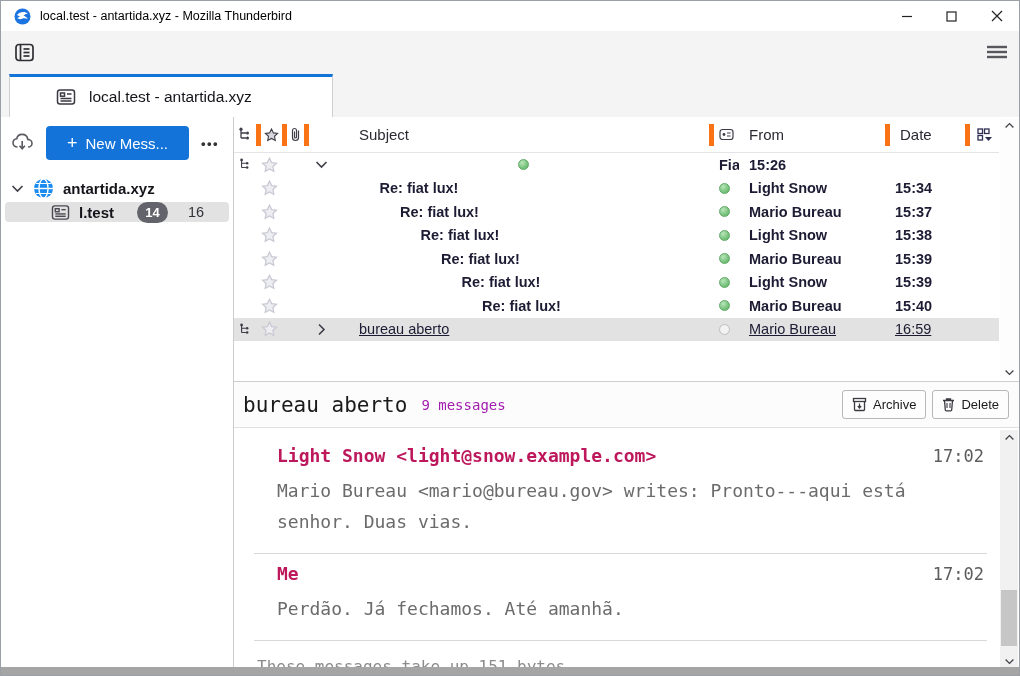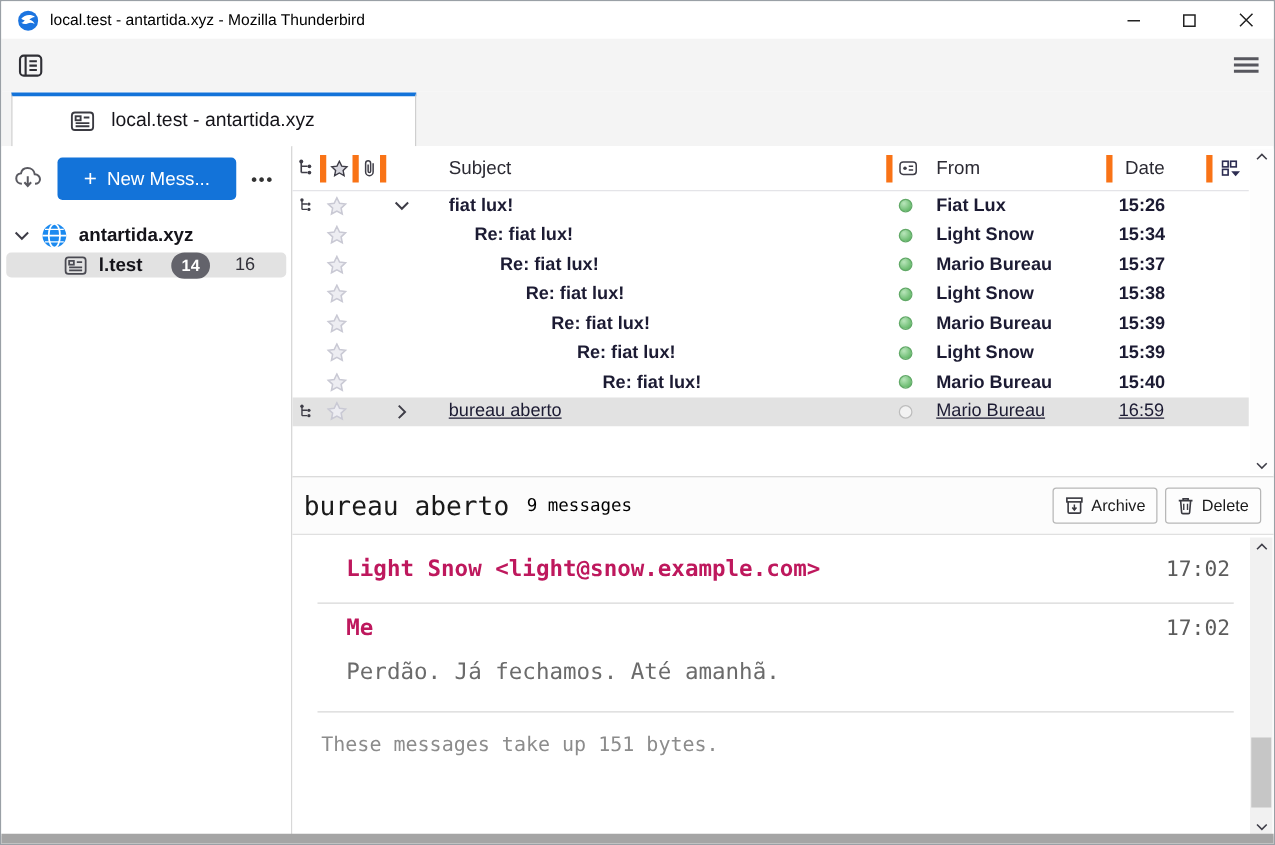--- a/index.html
+++ b/index.html
@@ -90,21 +90,21 @@
   .dot-green .dot { background:radial-gradient(circle at 35% 30%, #b9e6bb, #6dbd72 70%); border:1px solid #61a967; }
   .dot-gray .dot { background:#f2f2f2; border:1px solid #bdbdbd; }
 
   .splitter { border-top:1px solid #cfcfcf; }
 
   
   .msg-toolbar { height:46px; background:#fcfcfc; border-bottom:1px solid #e0e0e0;
                  display:flex; align-items:center; padding:0 10px 0 9px; }
   .thread-title { font-family:"DejaVu Sans Mono","Liberation Mono",monospace; font-size:21px; color:#1a1a1a; }
   .thread-count { font-family:"DejaVu Sans Mono","Liberation Mono",monospace; font-size:14px;
-                  color:#000000; margin-left:14px; flex:1; }
+                  color:#a21caf; margin-left:14px; flex:1; }
   .mt-btn { height:29px; border:1px solid #b7b7b7; border-radius:3px; background:#fdfdfd;
             display:flex; align-items:center; gap:6px; padding:0 9px; font-size:13px; color:#1a1a1a;
             font-family:inherit; cursor:pointer; }
   .mt-btn + .mt-btn { margin-left:6px; }
 
   
   .reader { flex:1; position:relative; overflow:hidden; background:#fff; }
   .reader-inner { margin:0 32px 0 20px; padding:8px 0 0 0; }
   .msg { border-bottom:1px solid #d8d8d8; padding:9px 3px 16px 23px;
          font-family:"DejaVu Sans Mono","Liberation Mono",monospace; }
@@ -295,21 +295,20 @@
                 <path d="M7.5 1 l1.9 3.9 4.2.5 -3.1 2.9 .8 4.2 -3.8-2.1 -3.8 2.1 .8-4.2 -3.1-2.9 4.2-.5z" fill="#ededf2" stroke="#c9c9d4" stroke-width="1.1"></path>
               </svg>
             </span>
             <span class="cell"></span>
             <span class="cell c-twisty">
               <svg class="tw-down" width="13" height="9" viewBox="0 0 13 9">
                 <polyline class="chev" points="1.5,2 6.5,7 11.5,2"></polyline>
               </svg>
 
             </span>
-            <span class="cell c-subject">fiat lux!</span>
             <span class="cell">
               <span class="dot"></span>
             </span>
             <span class="cell c-from">Fiat Lux</span>
             <span class="cell c-date">15:26</span>
             <span class="cell"></span>
           </div>
 
           <div class="grid trow unread dot-green" style="--indent: 1;">
             <span class="cell c-thread">
@@ -544,20 +543,21 @@
     </div>
 
     <div class="reader">
       <div class="reader-inner">
 
           <div class="msg">
             <div class="msg-head">
               <span class="sender">Light Snow &lt;light@snow.example.com&gt;</span>
               <span class="mtime">17:02</span>
             </div>
+            <div class="msg-body">Mario Bureau &lt;mario@bureau.gov&gt; writes: Pronto---aqui está senhor. Duas vias.</div>
           </div>
 
           <div class="msg">
             <div class="msg-head">
               <span class="sender">Me</span>
               <span class="mtime">17:02</span>
             </div>
             <div class="msg-body">Perdão. Já fechamos. Até amanhã.</div>
           </div>
         </div>

